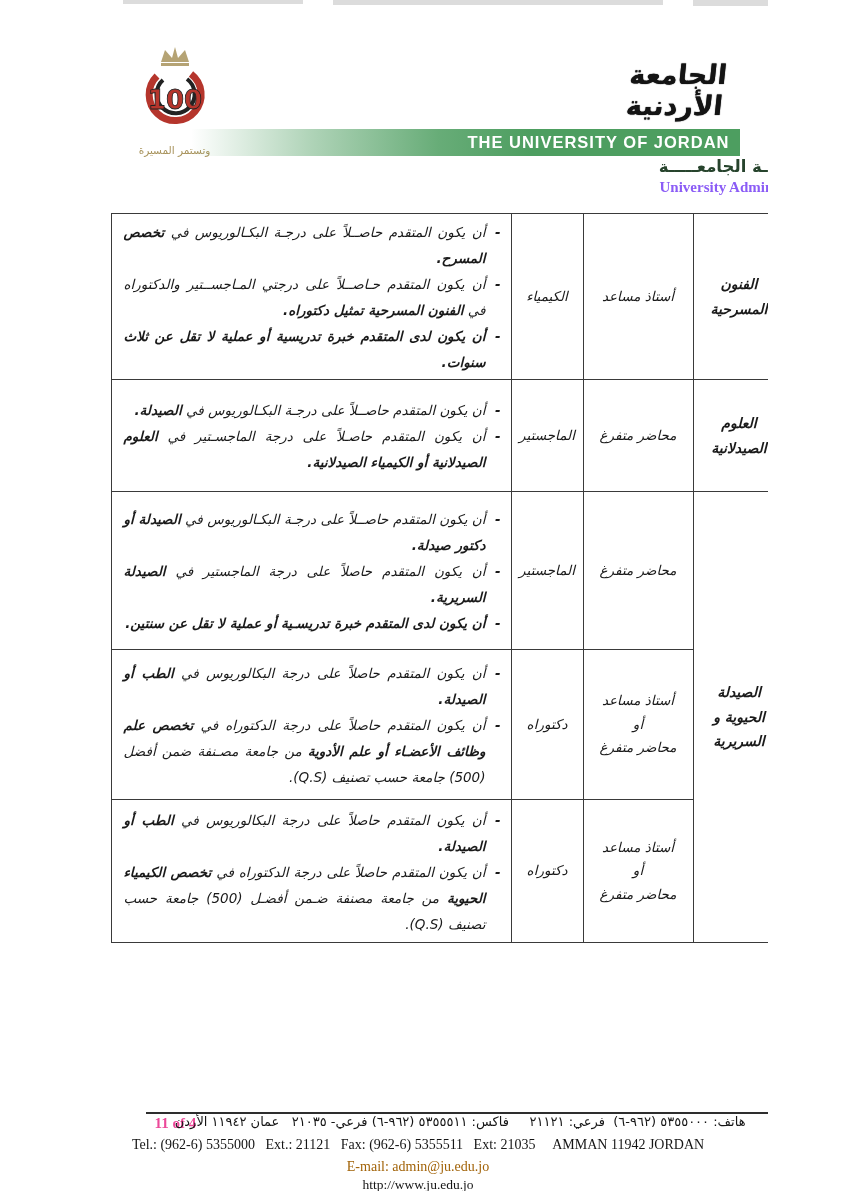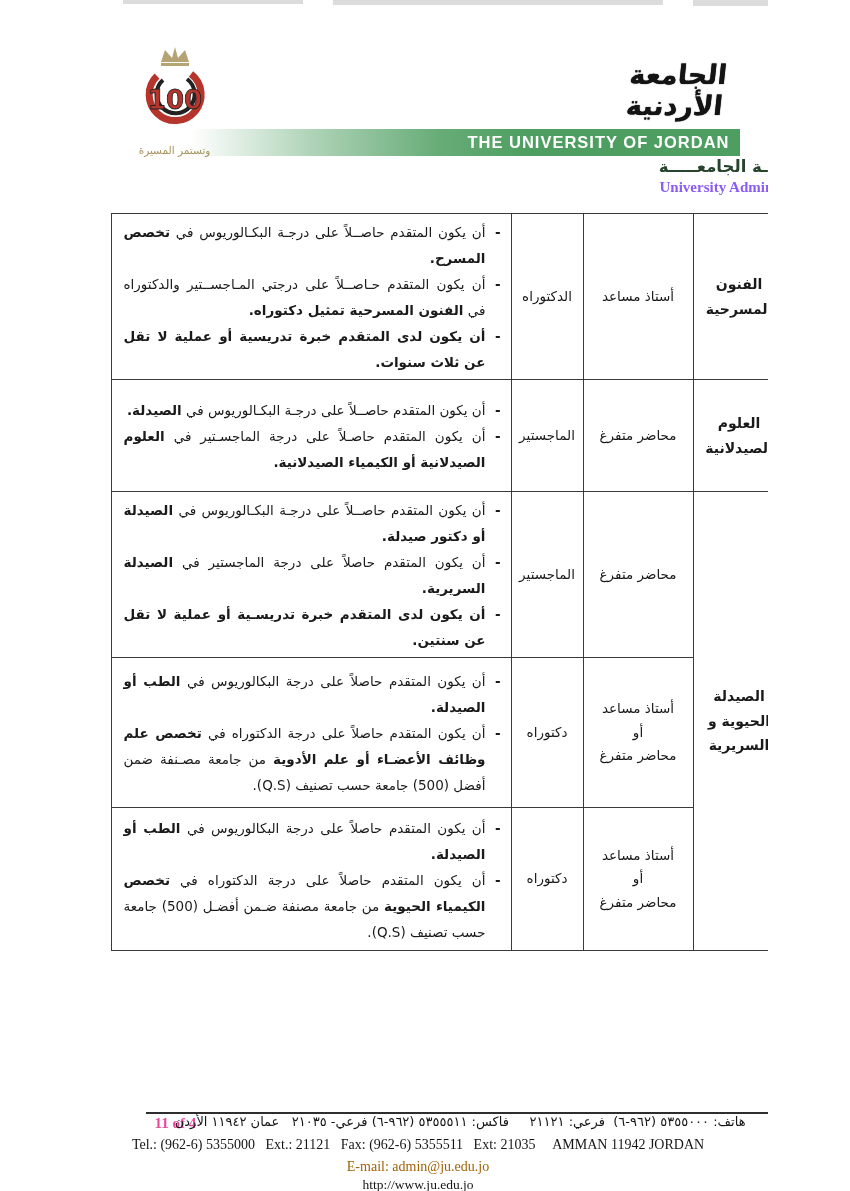--- a/index.html
+++ b/index.html
@@ -26,21 +26,21 @@
             color:#fff; font-family:"Liberation Sans", sans-serif; font-weight:bold;
             font-size:16.5px; letter-spacing:1px; text-align:right; line-height:27px; padding-right:10px; }
 
   .admin-block { position:absolute; left:553px; top:157px; width:216px; text-align:center; }
   .admin-ar { font-size:16.5px; font-weight:bold; color:#27442d; line-height:20px; }
   .admin-en { font-family:"Liberation Serif", serif; font-size:15px; font-weight:bold; color:#8b5cf6; line-height:20px; }
 
   
   table.positions { position:absolute; left:28px; top:213px; width:757px;
                     border-collapse:collapse; table-layout:fixed; direction:rtl; }
-  table.positions td { border:1px solid #3a3a3a; vertical-align:middle; }
+  table.positions td { border:1px solid #3a3a3a; vertical-align:middle;font-style:italic; }
   td.c-center { text-align:center; white-space:pre-line; font-size:13.5px; line-height:1.75; padding:2px; }
   td.c-bold   { font-weight:bold; font-size:14px; }
   td.c-req { vertical-align:top; padding:5px 8px 4px 12px; }
   td.c-req ul { list-style:none; }
   td.c-req li { position:relative; padding-right:17px; font-size:13.5px; line-height:26px;
                 text-align:justify; }
   td.c-req li::before { content:"-"; position:absolute; right:2px; top:0; font-weight:bold; }
 
   
   .signature { position:absolute; left:683px; top:1036px; }
@@ -110,21 +110,21 @@
         <col style="width:400px">
     </colgroup>
     <tbody>
       <tr style="height:162px">
         <td class="c-center c-bold">الفنون
 و
 التصميم</td>
         <td class="c-center c-bold">الفنون
 المسرحية</td>
         <td class="c-center">أستاذ مساعد</td>
-        <td class="c-center">الدكتوراه</td>
+        <td class="c-center">الكيمياء</td>
         <td class="c-req">
           <ul>
             <li><span>أن يكون المتقدم حاصــلاً على درجـة البكـالوريوس في </span><span style="font-weight: bold;">تخصص المسرح.</span></li>
             <li><span>أن يكون المتقدم حـاصــلاً على درجتي المـاجســتير والدكتوراه في </span><span style="font-weight: bold;">الفنون المسرحية تمثيل دكتوراه.</span></li>
             <li><span style="font-weight: bold;">أن يكون لدى المتقدم خبرة تدريسية أو عملية لا تقل عن ثلاث سنوات.</span></li>
           </ul>
         </td>
       </tr>
       <tr style="height:112px">
         <td class="c-center c-bold" rowspan="4">الصيدلة</td>

